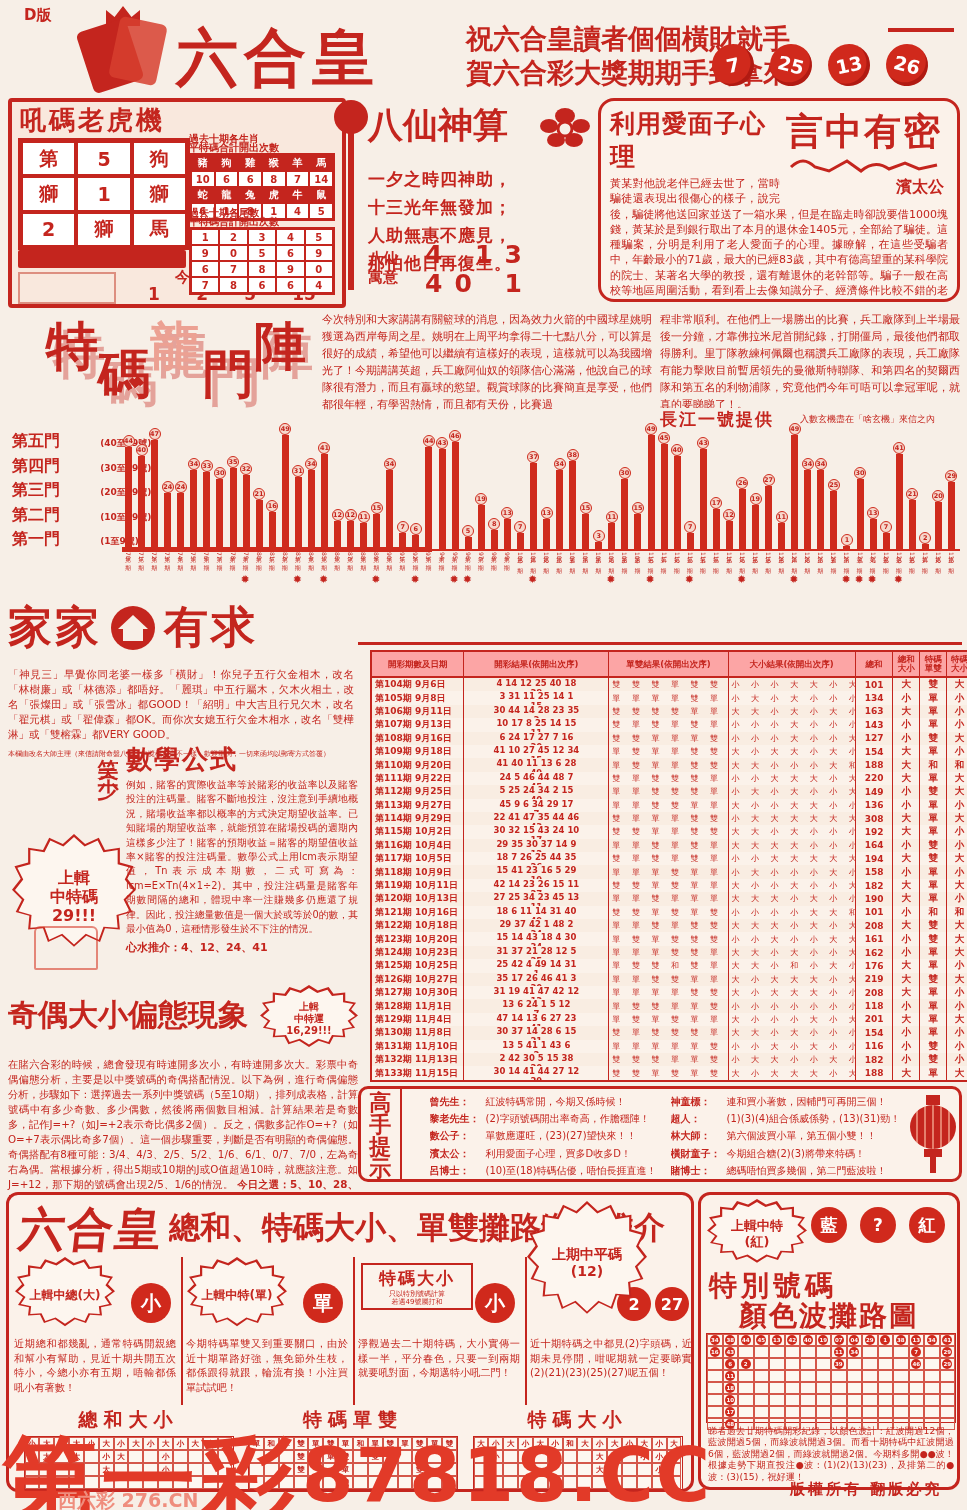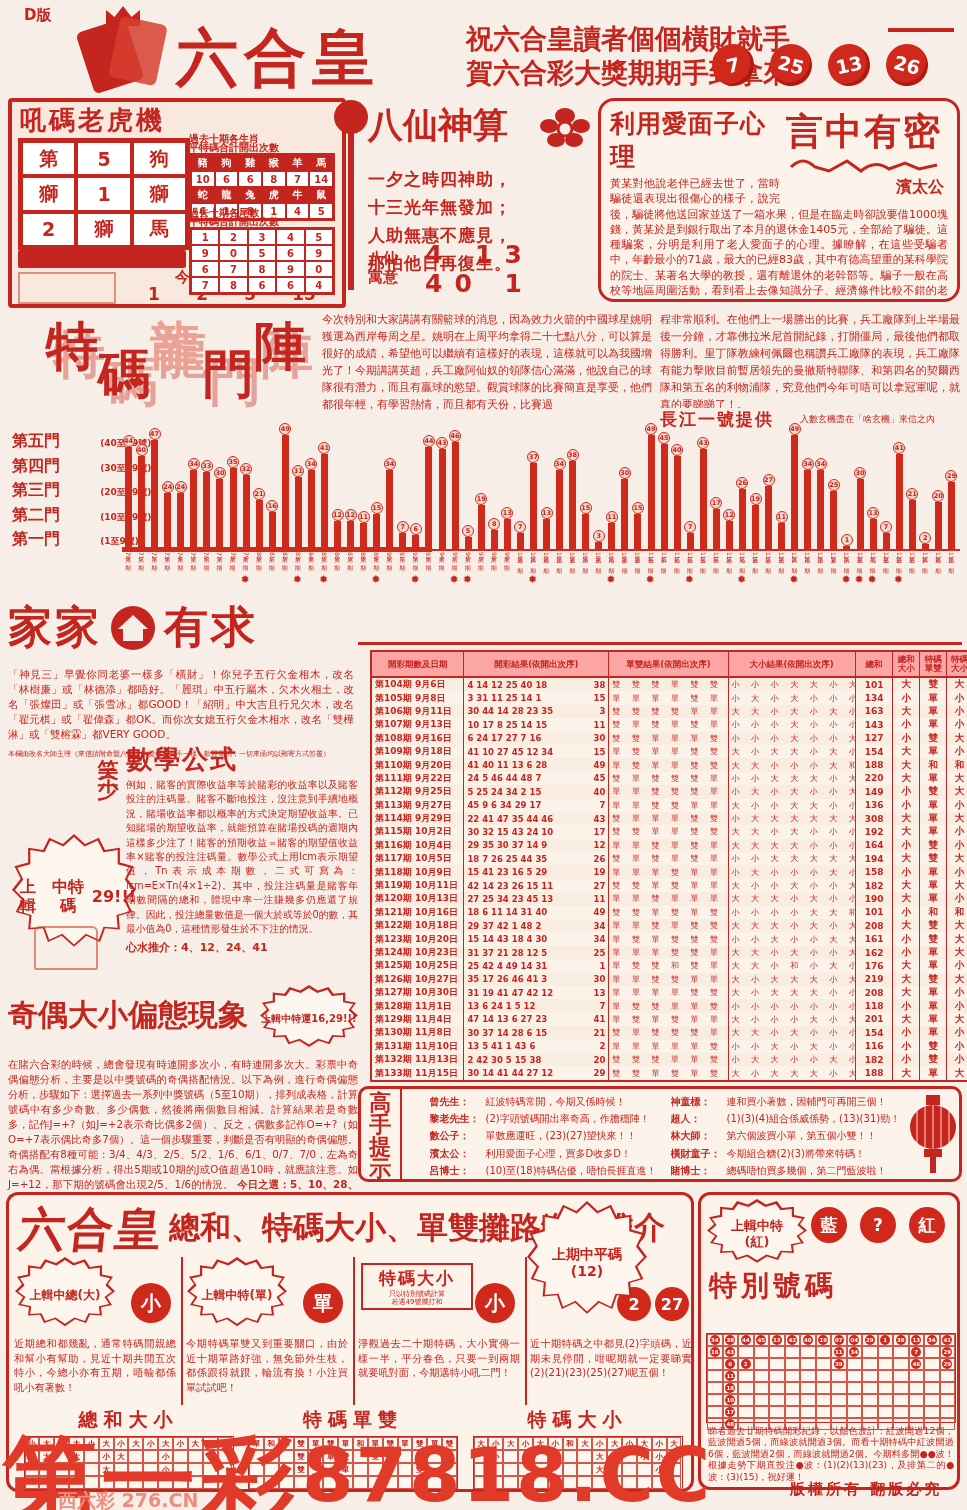--- a/index.html
+++ b/index.html
@@ -83,38 +83,38 @@
   .math-author{position:absolute;left:86px;top:0;writing-mode:vertical-rl;font-size:21px;font-weight:900;letter-spacing:10px;}
   .math-title{position:absolute;left:118px;top:0;font-size:26px;font-weight:900;letter-spacing:2px;}
   .math-body{position:absolute;left:118px;top:36px;width:232px;height:160px;font-size:9.8px;line-height:14.4px;text-align:justify;overflow:hidden;}
   .math-pick{position:absolute;left:118px;top:198px;font-size:11px;font-weight:900;}
   .doodle{position:absolute;left:26px;top:184px;width:60px;height:40px;border:2px solid #d7402f;border-radius:6px 6px 2px 2px;opacity:.6;}
   
   .burst{position:absolute;}
   .burst-star{position:absolute;inset:0;background:#c4251e;
     clip-path:polygon(50% 0%,59% 8%,70% 3%,75% 13%,87% 11%,87% 23%,98% 26%,93% 36%,100% 45%,92% 53%,97% 63%,86% 66%,87% 77%,75% 76%,71% 87%,60% 82%,50% 91%,40% 82%,29% 87%,25% 76%,13% 77%,14% 66%,3% 63%,8% 53%,0% 45%,7% 36%,2% 26%,13% 23%,13% 11%,25% 13%,30% 3%,41% 8%);}
   .burst-star.in{inset:3px;background:#fdf6ef;}
-  .burst-txt{position:absolute;inset:0;display:flex;flex-direction:row;align-items:center;justify-content:center;font-weight:900;text-align:center;}
+  .burst-txt{position:absolute;inset:0;display:flex;flex-direction:column;align-items:center;justify-content:center;font-weight:900;text-align:center;}
   
   #parity{left:8px;top:985px;width:352px;height:200px;}
   .par-title{position:absolute;left:0;top:10px;font-size:30px;font-weight:900;}
   .par-body{position:absolute;left:0;top:72px;width:350px;font-size:10.3px;line-height:15px;text-align:justify;}
   
   #results-title{left:362px;top:602px;width:600px;font-size:27px;font-weight:900;letter-spacing:15px;white-space:nowrap;}
   #results-underline{left:358px;top:642px;width:604px;height:3px;background:#c4251e;}
   #res-table{left:358px;top:650px;width:604px;border:2.5px solid #c4251e;background:#fca5a5;box-sizing:border-box;margin-left:12px;}
   .res-head{display:flex;border-bottom:2px solid #c4251e;height:24px;align-items:center;}
   .res-row{display:flex;height:13.4px;align-items:center;}
   .rc{box-sizing:border-box;padding:0 3px;overflow:hidden;white-space:nowrap;}
   .rc.b{border-left:1.5px solid #c4251e;height:100%;display:flex;align-items:center;}
   .hc{font-size:8.5px;font-weight:900;justify-content:center;text-align:center;line-height:9px;white-space:normal;}
   .c-period{width:92px;} .c-nums{width:146px;} .c-oe{width:120px;} .c-sz{width:128px;}
   .c-sum{width:38px;justify-content:center;} .c-s1{width:27px;justify-content:center;} .c-s2{width:27px;justify-content:center;} .c-s3{width:26px;justify-content:center;}
   .res-row .c-period{font-size:9px;font-weight:900;}
-  .res-row .c-nums{font-size:8.5px;font-weight:700;display:flex;justify-content:space-between;}
+  .res-row .c-nums{font-size:8.5px;font-weight:700;display:flex;justify-content:space-between;flex-direction:column;}
   .res-row .c-oe,.res-row .c-sz{font-size:8px;letter-spacing:4.5px;}
   .res-row .c-sum{font-size:9px;font-weight:900;}
   .res-row .c-s1,.res-row .c-s2,.res-row .c-s3{font-size:9.5px;font-weight:900;}
   
   #tips{left:358px;top:1086px;width:604px;height:96px;border:3px solid #c4251e;border-radius:10px;display:flex;box-sizing:border-box;background:#fbf2ea;}
   .tips-label{width:44px;border-right:2px solid #c4251e;font-size:22px;font-weight:900;text-align:center;line-height:22px;padding-top:3px;box-sizing:border-box;word-break:break-all;}
   .tips-col{padding:4px 2px 0 8px;}
   .tip-line{font-size:10px;line-height:17.2px;white-space:nowrap;overflow:hidden;}
   .tname{font-weight:900;display:inline-block;min-width:56px;}
   #tips-left{width:252px;margin-left:20px;} #tips-right{width:238px;}
@@ -1298,20 +1298,21 @@
       <div class="burst-star"></div>
         <div class="burst-star in"></div>
       <div class="burst-txt" style="font-size:13px;line-height:16px;padding:0 16px;">上輯中特(紅)</div>
     </div>
     <div class="road-balls" id="road-balls">
         <div class="sball">藍</div>
         <div class="sball">?</div>
         <div class="sball">紅</div>
       </div>
     <div class="road-t1">特別號碼</div>
+    <div class="road-t2">顏色波攤路圖</div>
     <div id="road-grid">
         <div class="rcell">
           <span class="rnum">34</span>
         </div>
         <div class="rcell">
           <span class="rnum">38</span>
         </div>
         <div class="rcell">
           <span class="rnum">44</span>
         </div>

